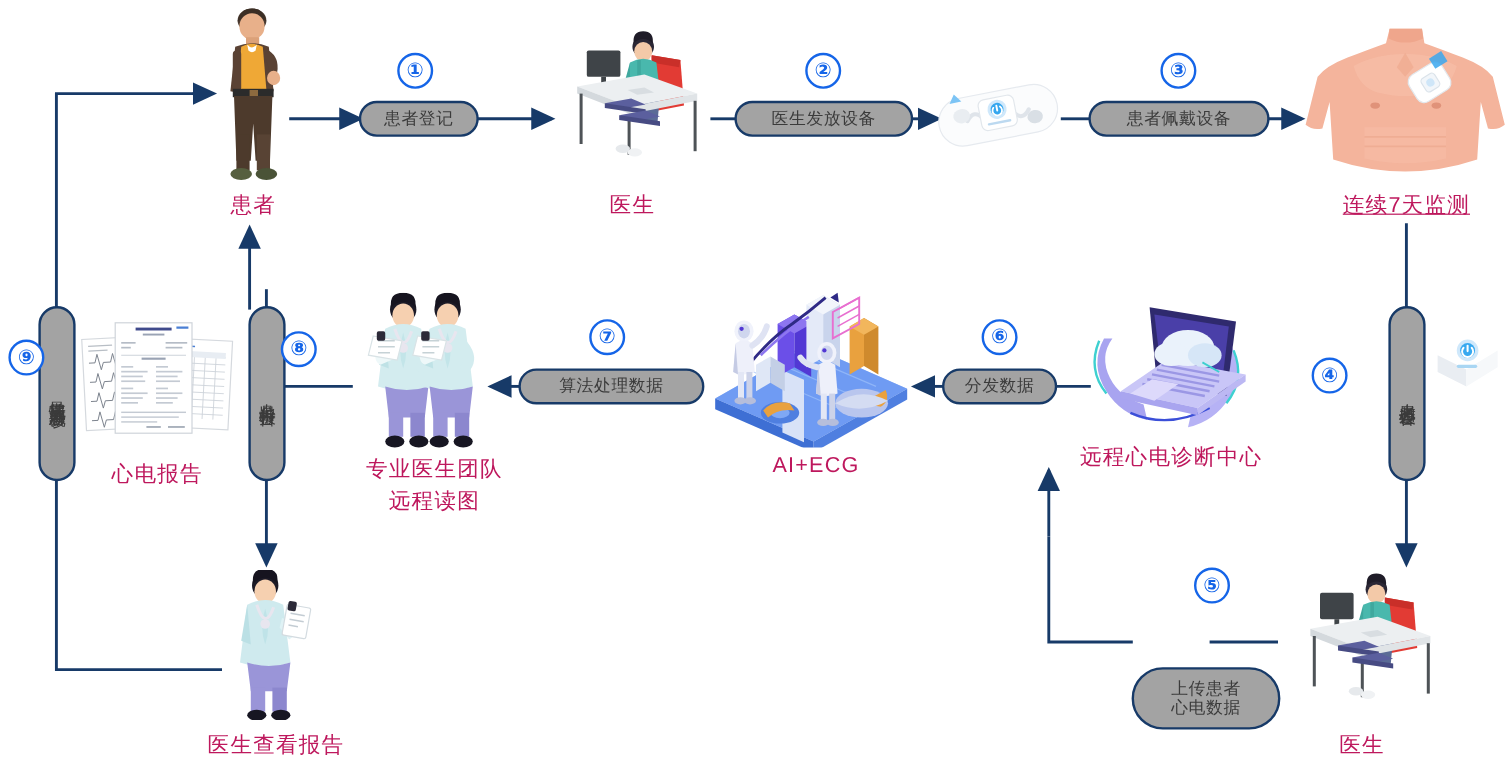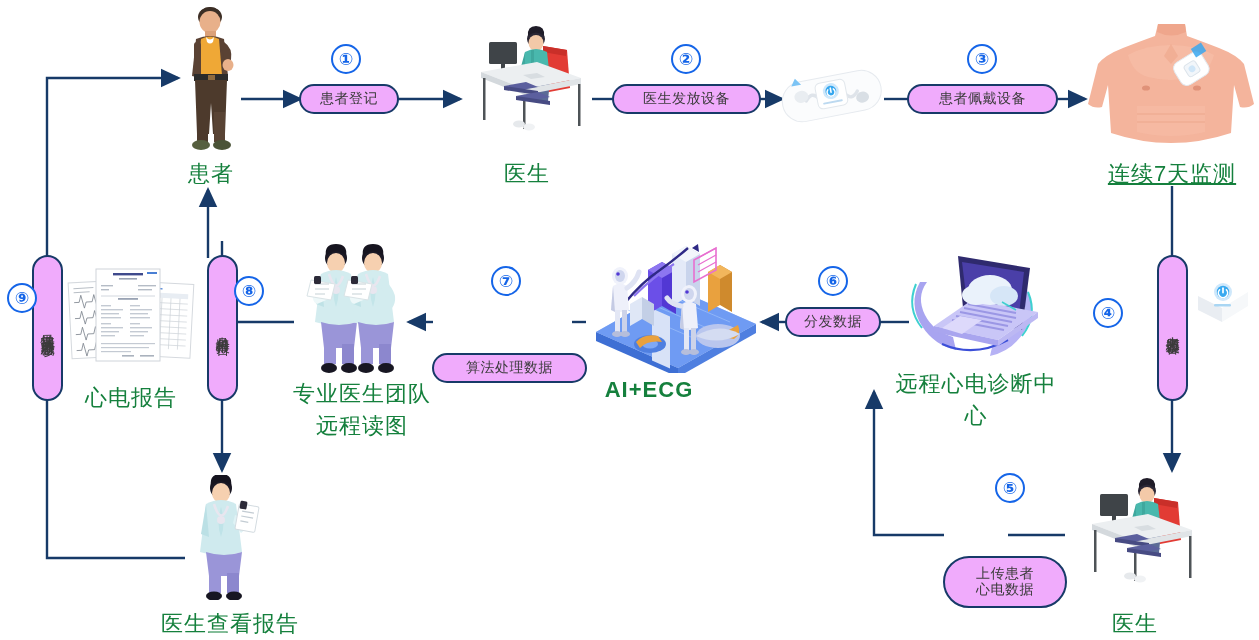--- a/index.html
+++ b/index.html
@@ -14,21 +14,21 @@
     overflow:hidden;
   }
   svg.layer{position:absolute;left:0;top:0;width:1259px;height:640px;}
   
   .conn{stroke:#173a68;stroke-width:2.4;fill:none;}
   .conn-head{fill:#173a68;}
   
   .pill{
     position:absolute;
     border:2.2px solid #173a68;
-    background:#f0abfc;
+    background:#a3a3a3;
     border-radius:999px;
     color:#3b3b3b;
     display:flex;align-items:center;justify-content:center;
     text-align:center;
     line-height:1.12;
     font-size:14px;
     letter-spacing:.5px;
     box-sizing:border-box;
     z-index:6;
   }
@@ -45,22 +45,22 @@
     color:#1565e8;
     font-size:17px;font-weight:600;
     display:flex;align-items:center;justify-content:center;
     background:#ffffff;
     box-sizing:border-box;
     z-index:7;
   }
   
   .cap{
     position:absolute;
-    color:#15803d;
-    font-size:22px;
+    color:#be185d;
+    font-size:18px;
     letter-spacing:1px;
     text-align:center;
     line-height:1.45;
     white-space:pre-line;
     z-index:5;
   }
   
   .node{position:absolute;z-index:4;}
 </style>
 </head>
@@ -455,38 +455,38 @@
 
   <div class="pill" style="left:612px;top:84px;width:149px;height:30px;">医生发放设备</div>
 
   <div class="pill vert" style="left:1157px;top:255px;width:31px;height:146px;">患者归还设备</div>
 
   <div class="pill" style="left:943px;top:508px;width:124px;height:52px;white-space:pre-line;margin-top:48px;">上传患者
 心电数据</div>
 
   <div class="pill" style="left:785px;top:307px;width:96px;height:30px;">分发数据</div>
 
-  <div class="pill" style="left:432px;top:307px;width:155px;height:30px;margin-top:46px;">算法处理数据</div>
+  <div class="pill" style="left:432px;top:307px;width:155px;height:30px;">算法处理数据</div>
 
   <div class="pill vert" style="left:207px;top:255px;width:31px;height:146px;">出具分析报告</div>
 
   <div class="pill vert" style="left:32px;top:255px;width:31px;height:146px;">异常情况通知患者就诊</div>
 
   <div class="cap" style="left:161px;top:158px;width:100px;">患者</div>
 
   <div class="cap" style="left:477px;top:158px;width:100px;">医生</div>
 
 
   <div class="cap" style="left:1088px;top:158px;width:168px;text-decoration:underline;">连续7天监测</div>
 
   <div class="cap" style="left:1085px;top:608px;width:100px;">医生</div>
 
   <div class="cap" style="left:886px;top:368px;width:180px;">远程心电诊断中心</div>
 
-  <div class="cap" style="left:579px;top:374px;width:140px;font-weight:bold;">AI+ECG</div>
+  <div class="cap" style="left:610px;top:374px;width:140px;">AI+ECG</div>
 
   <div class="cap" style="left:272px;top:378px;width:180px;">专业医生团队
 远程读图</div>
 
   <div class="cap" style="left:66px;top:382px;width:130px;">心电报告</div>
 
   <div class="cap" style="left:145px;top:608px;width:170px;">医生查看报告</div>
 
 </div>
 

